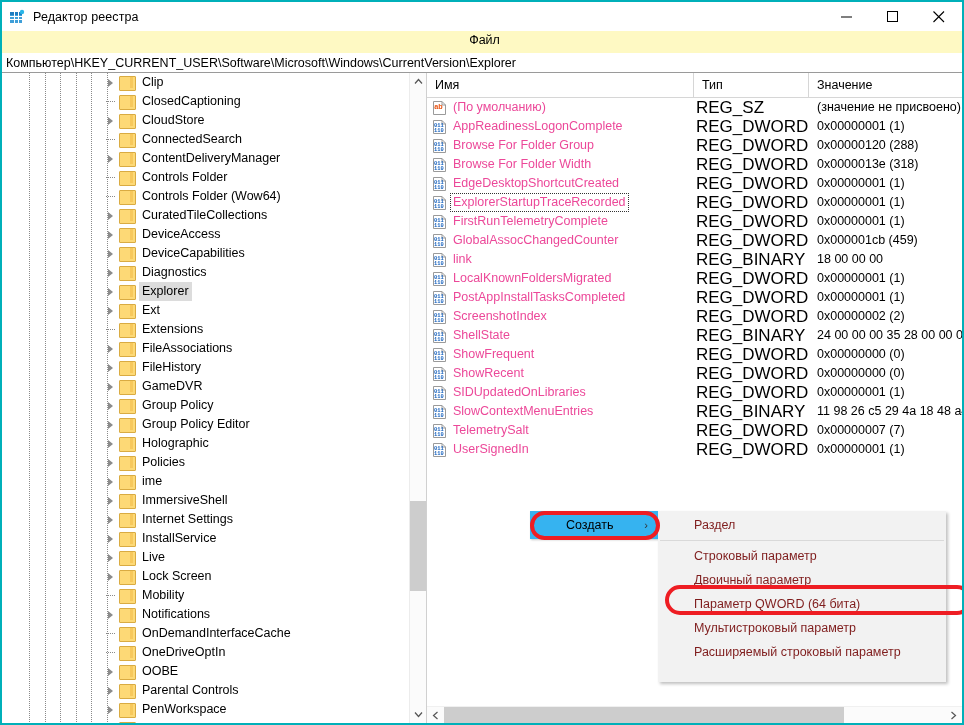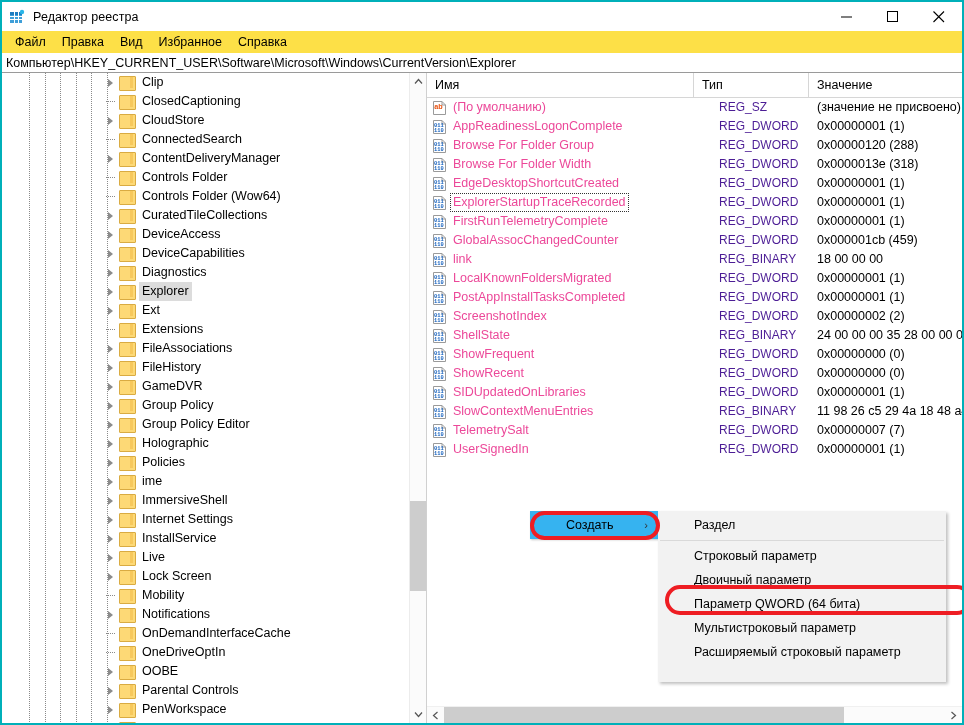--- a/index.html
+++ b/index.html
@@ -39,23 +39,24 @@
     width: 46px; height: 29px;
     display: flex; align-items: center; justify-content: center;
     background: transparent;
   }
   .winbtn svg { display: block; }
 
   
   #menubar {
     position: absolute; left: 0; top: 29px;
     width: 960px; height: 22px;
-    background: #fde047;
+    background: #fef9c3;
     display: flex; align-items: center;
     padding-left: 5px;
+    flex-direction: column;
   }
   .menuitem {
     font-size: 12.5px; color: #000000;
     padding: 2px 8px;
     white-space: nowrap;
   }
 
   
   #addressbar {
     position: absolute; left: 0; top: 51px;
@@ -189,22 +190,22 @@
     white-space: nowrap;
   }
   .hcell + .hcell { border-left: 1px solid #d6d6d6; }
   .row {
     position: relative;
     height: 19px;
     display: flex; align-items: center;
     white-space: nowrap;
   }
   .c-name { position: absolute; left: 0; width: 266px; height: 19px; display: flex; align-items: center; }
-  .c-type { position: absolute; left: 283px; width: 115px; height: 19px; line-height: 19px;
-            font-size: 12px; color: #4c1d95; padding-left: 9px; }
+  .c-type { position: absolute; left: 260px; width: 115px; height: 19px; line-height: 19px;
+            font-size: 17px; color: #000000; padding-left: 9px; }
   .c-val  { position: absolute; left: 381px; height: 19px; line-height: 19px;
             font-size: 12.5px; color: #000000; padding-left: 9px;
             width: 180px; overflow: hidden; }
   .vicon {
     width: 15px; height: 14px; margin-left: 5px; margin-right: 4px;
     flex: none; position: relative;
   }
   .rname {
     font-size: 12.5px; color: #ec4899;
     line-height: 15px; padding: 1px 2px;
@@ -252,21 +253,21 @@
     position: absolute; left: 656px; top: 509px;
     width: 288px; height: 171px;
     background: #f2f2f2;
     box-shadow: 2px 2px 3px rgba(0,0,0,.25);
     padding: 2px 0;
   }
   #ctx-sub .mi {
     position: relative; height: 24px;
     display: flex; align-items: center;
     padding-left: 36px;
-    font-size: 12.5px; color: #000000;
+    font-size: 12.5px; color: #7f1d1d;
     white-space: nowrap;
   }
   #ctx-sub .mi.hl { background: #36b3f0; }
   #ctx-sub .sep {
     height: 1px; background: #d9d9d9;
     margin: 3px 2px 3px 2px;
   }
 
   
   .red-oval {

